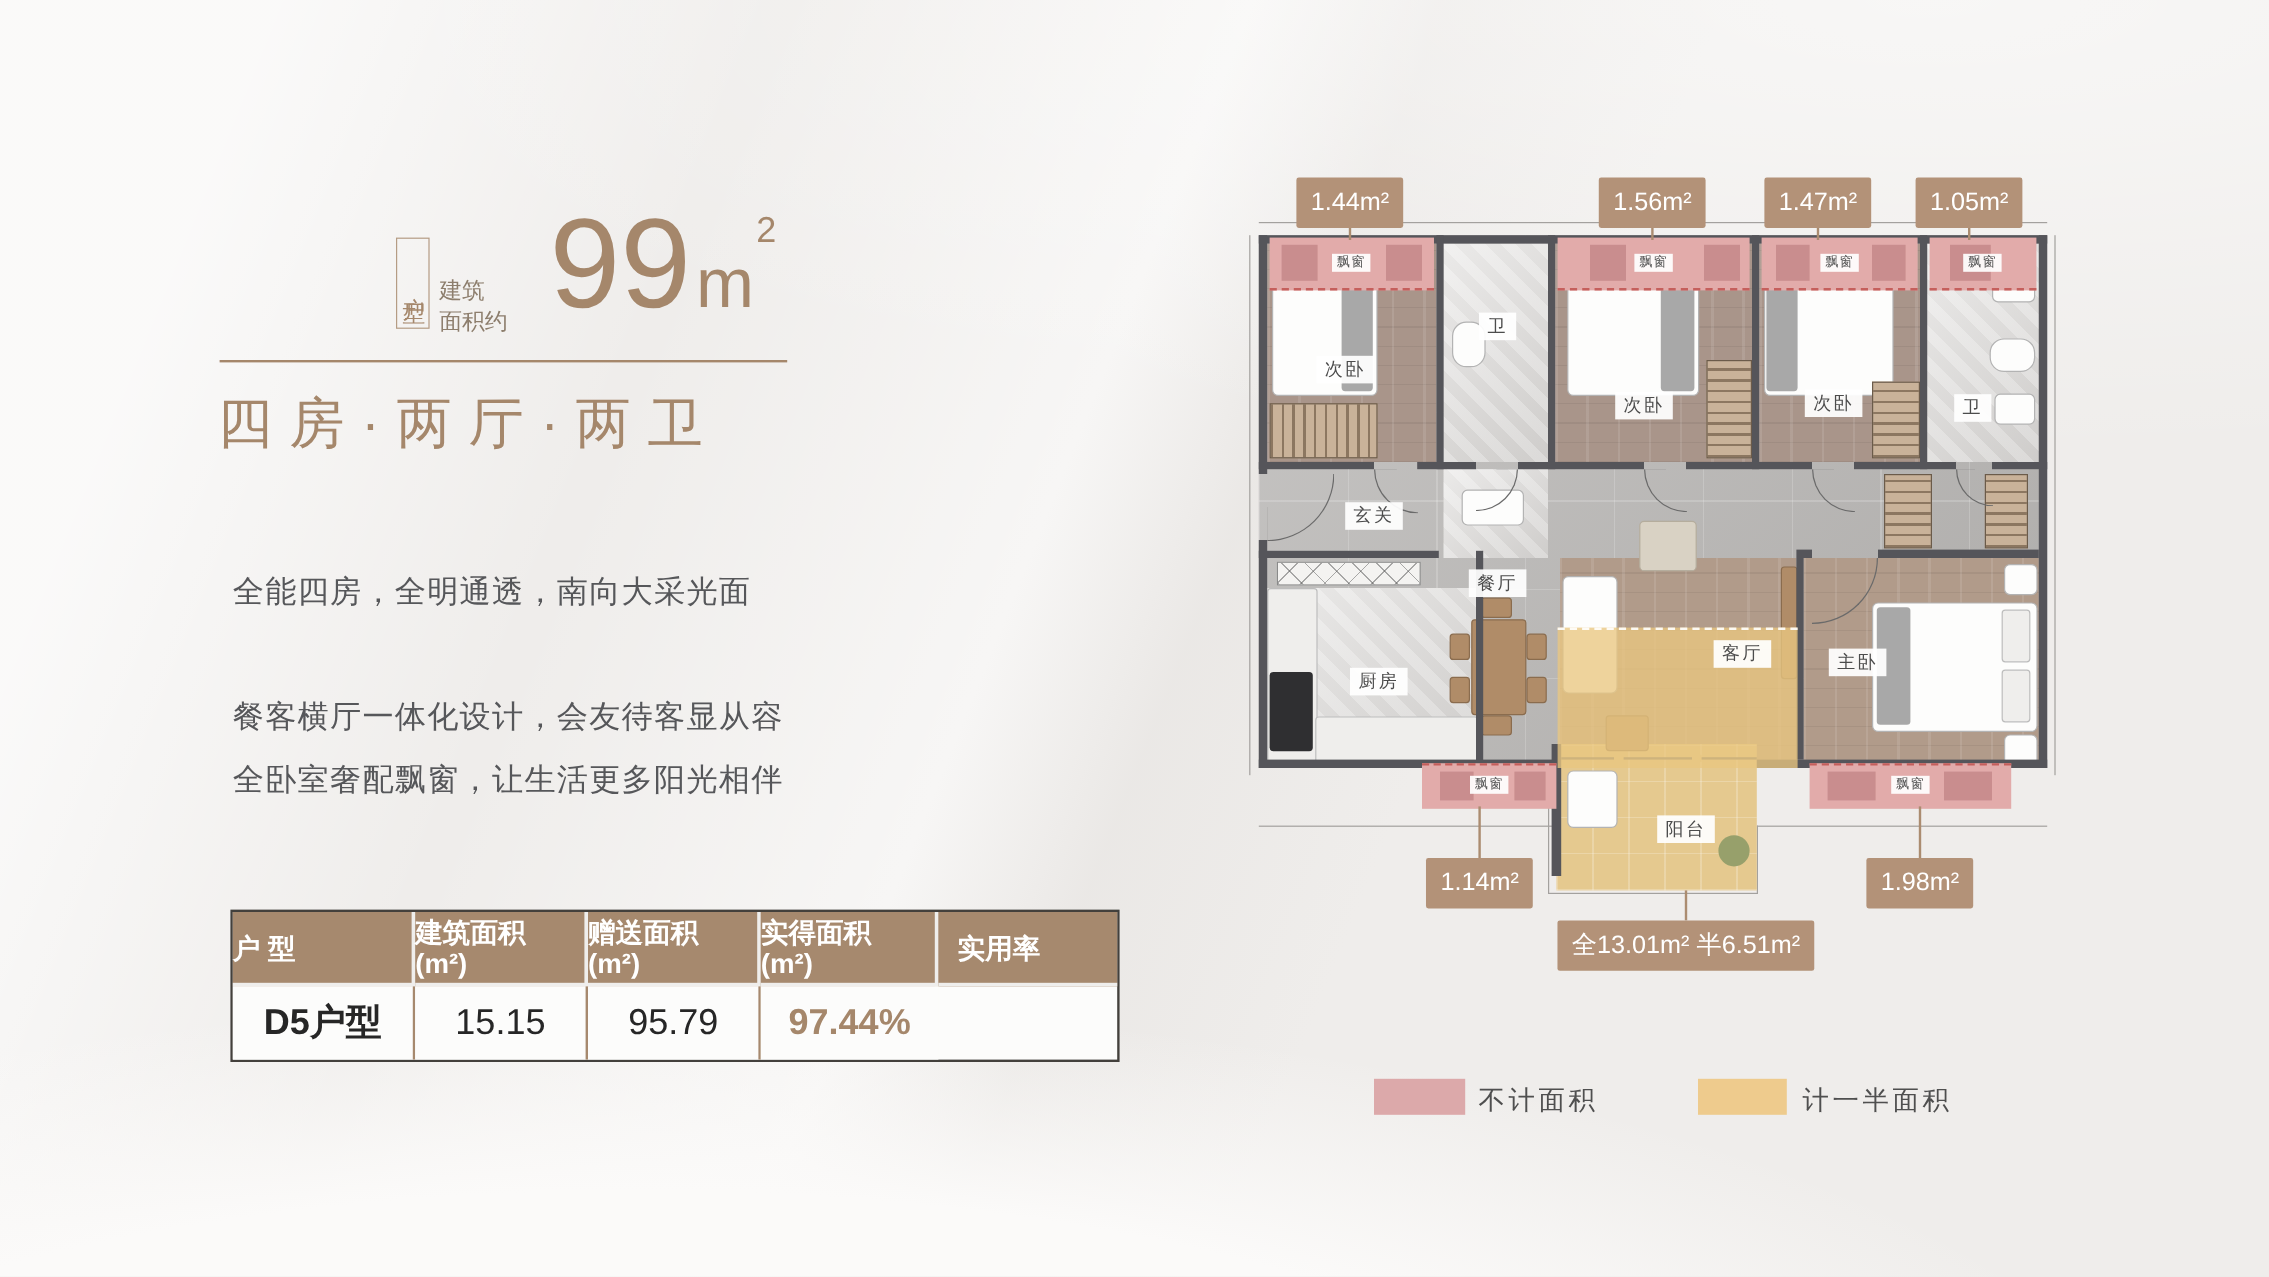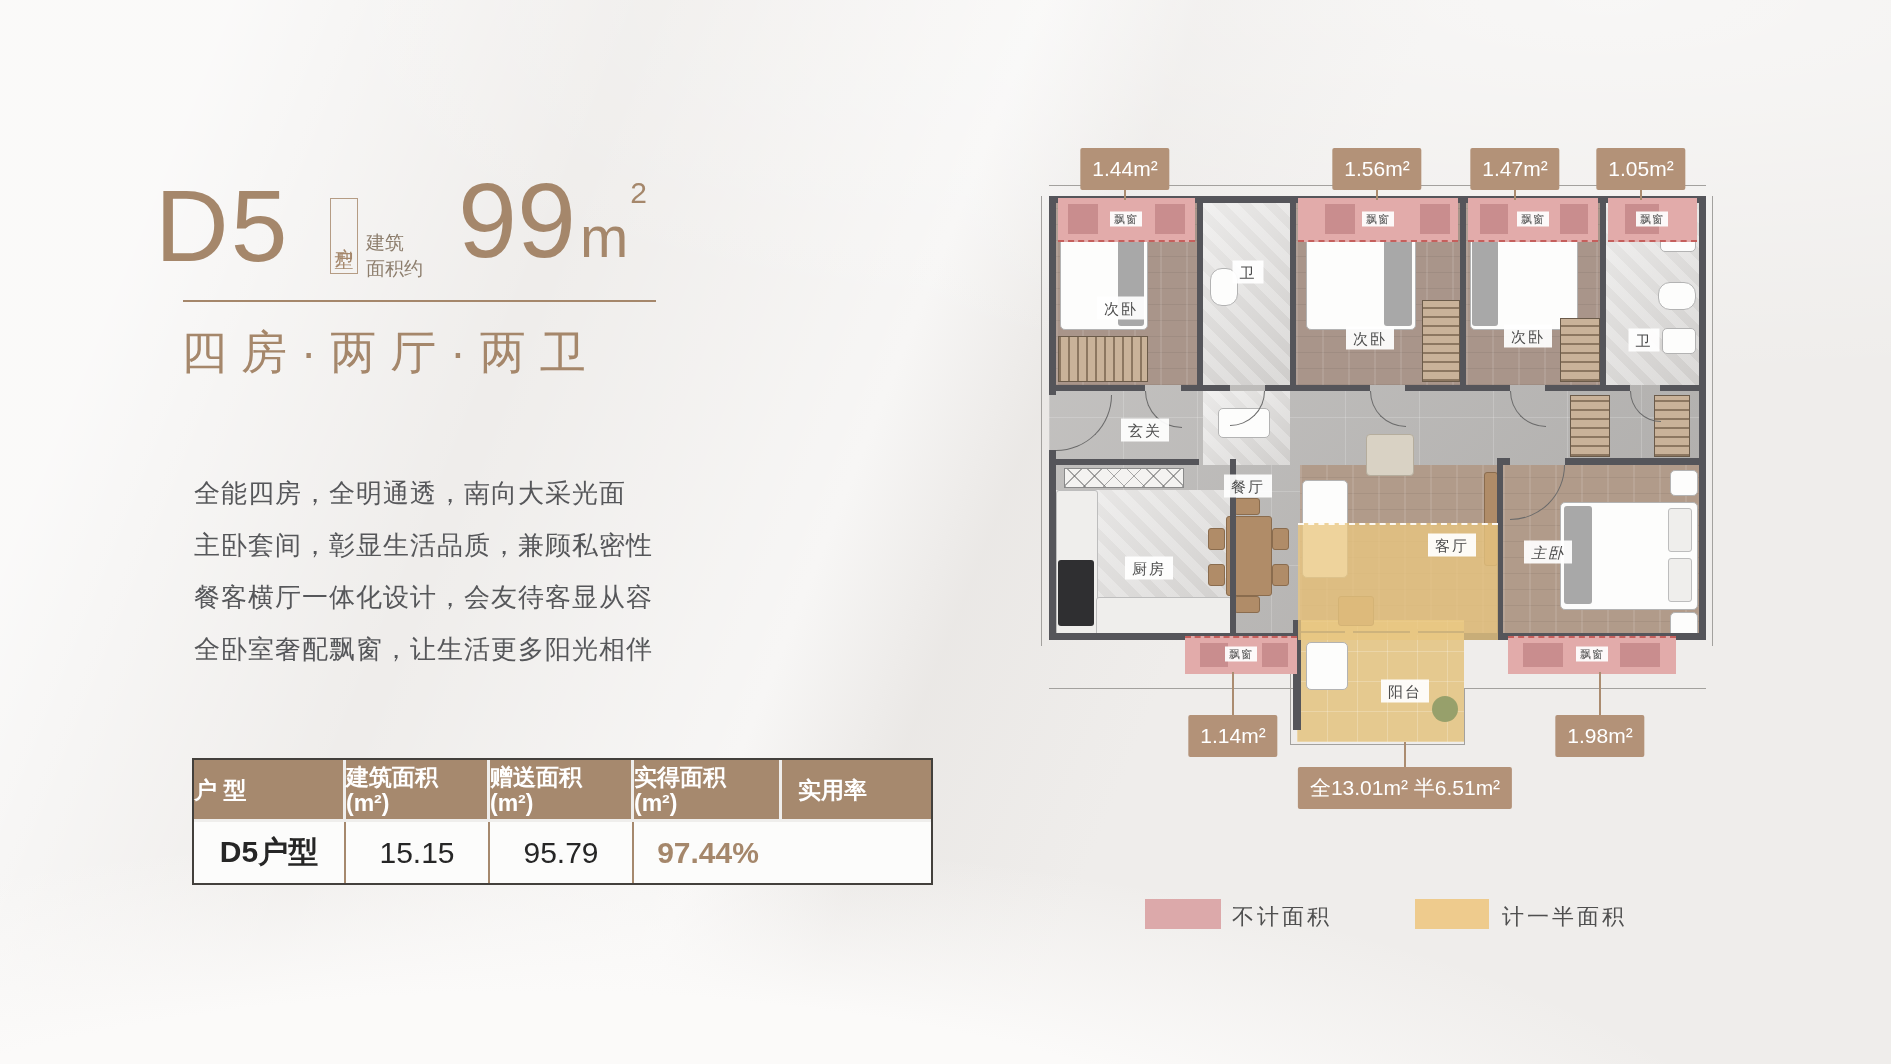--- a/index.html
+++ b/index.html
@@ -80,38 +80,36 @@
   .sw{position:absolute;width:76px;height:30px;z-index:4;}
   .lgt{position:absolute;font-size:22px;color:#4f4f4f;letter-spacing:3px;z-index:4;}
 </style>
 </head>
 <body>
 
 <div class="stage">
   <div class="wave-a"></div>
   <div class="wave-b"></div>
 
-  <div class="d5">D5</div>
   <div class="tagbox">
     <span>户型</span>
   </div>
   <div class="arealab">
     <div>建筑</div>
     <div>面积约</div>
   </div>
   <div class="bigarea">
     <span class="n">99</span>
     <span class="u">m</span>
     <span class="s">2</span>
   </div>
   <div class="divider"></div>
   <div class="subtitle">四房·两厅·两卫</div>
 
   <div class="desc" style="top:476px;">全能四房，全明通透，南向大采光面</div>
-  <div class="desc" style="top:528px;">主卧套间，彰显生活品质，兼顾私密性</div>
   <div class="desc" style="top:580px;">餐客横厅一体化设计，会友待客显从容</div>
   <div class="desc" style="top:632px;">全卧室奢配飘窗，让生活更多阳光相伴</div>
 
   <div class="tbl">
     <div class="th">
         <span>户 型</span>
       </div>
     <div class="th">
         <span>建筑面积</span>
         <span>(m²)</span>
@@ -269,21 +267,21 @@
 
     <span class="rl" style="left:81px;top:168px;">次卧</span>
     <span class="rl" style="left:208px;top:132px;">卫</span>
     <span class="rl" style="left:330px;top:198px;">次卧</span>
     <span class="rl" style="left:488px;top:196px;">次卧</span>
     <span class="rl" style="left:604px;top:200px;">卫</span>
     <span class="rl" style="left:105px;top:290px;">玄关</span>
     <span class="rl" style="left:208px;top:346px;">餐厅</span>
     <span class="rl" style="left:109px;top:428px;">厨房</span>
     <span class="rl" style="left:412px;top:405px;">客厅</span>
-    <span class="rl" style="left:508px;top:412px;font-style:italic;">主卧</span>
+    <span class="rl" style="left:508px;top:412px;">主卧</span>
     <span class="rl" style="left:365px;top:551px;">阳台</span>
     <span class="rl sm" style="left:86px;top:79px;">飘窗</span>
     <span class="rl sm" style="left:338px;top:79px;">飘窗</span>
     <span class="rl sm" style="left:493px;top:79px;">飘窗</span>
     <span class="rl sm" style="left:612px;top:79px;">飘窗</span>
     <span class="rl sm" style="left:201px;top:514px;">飘窗</span>
     <span class="rl sm" style="left:552px;top:514px;">飘窗</span>
 
     <span class="bdg" style="left:85px;top:8px;">1.44m²</span>
     <span class="bdg" style="left:337px;top:8px;">1.56m²</span>

